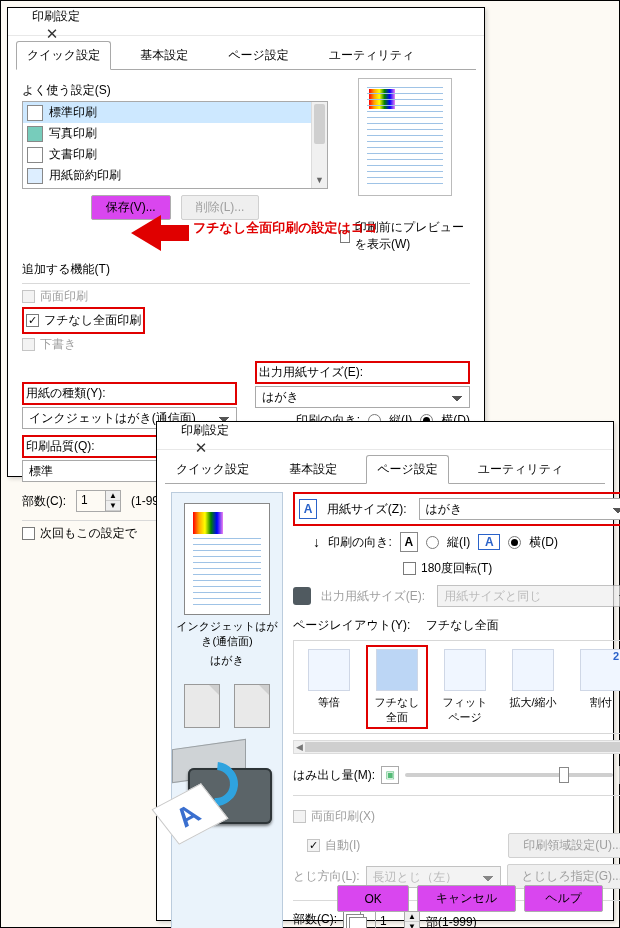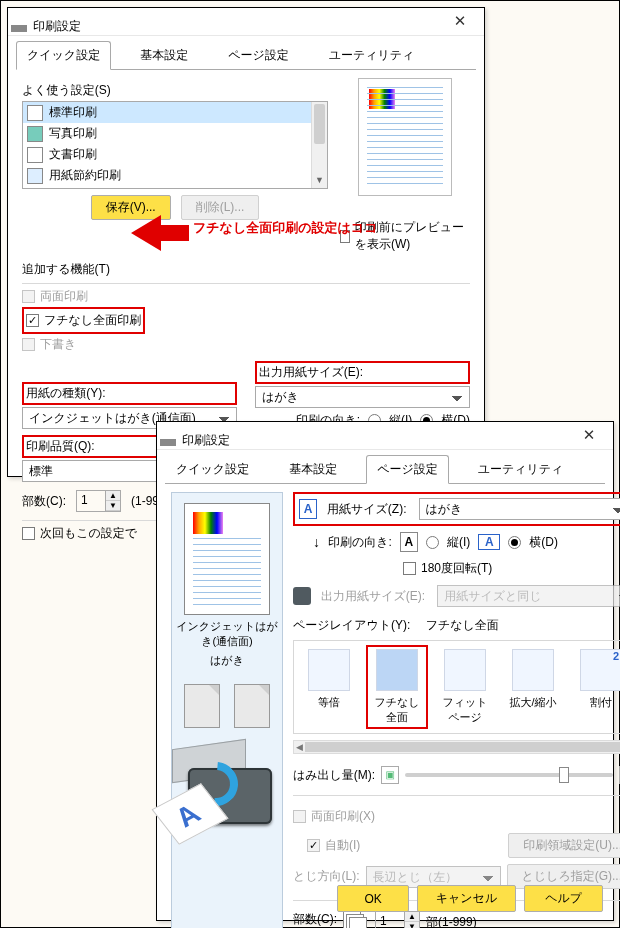--- a/index.html
+++ b/index.html
@@ -1,37 +1,37 @@
 <!DOCTYPE html>
 <html><head>
 <meta charset="utf-8">
 <style>
   * { box-sizing: border-box; }
   body { margin:0; font-family:"MS UI Gothic","Yu Gothic UI",sans-serif; font-size:12px; background:#fdfaf4; width:620px; }
   .wrap { position:relative; width:620px; height:928px; border:1px solid #000; }
   .dialog { position:absolute; background:#fff; border:1px solid #000; box-shadow:2px 2px 4px rgba(0,0,0,.15); }
   .dlg1 { left:6px; top:6px; width:478px; height:470px; }
   .dlg2 { left:155px; top:420px; width:458px; height:500px; }
-  .titlebar { height:28px; display:flex; align-items:flex-end; padding:0 4px 0 3px; border-bottom:1px solid #e8e8e8; }
+  .titlebar { height:28px; display:flex; align-items:flex-start; padding:0 4px 0 24px; border-bottom:1px solid #e8e8e8;flex-direction:column; }
   .titlebar .spacer{flex:1}
   .printer-icon{width:16px;height:16px;margin-right:6px;display:inline-block;background:
     linear-gradient(#fff,#fff) 3px 1px/10px 5px no-repeat,
     linear-gradient(#888,#888) 0 6px/16px 7px no-repeat;
     border-radius:2px;}
   .close-x{width:40px;height:28px;display:flex;align-items:center;justify-content:center;font-size:15px;color:#333;}
   .tabs{display:flex;border-bottom:1px solid #a9a9a9;margin:4px 8px 0 8px;}
   .tab{padding:5px 10px;border:1px solid transparent;border-top-left-radius:3px;border-top-right-radius:3px;margin-right:18px;position:relative;top:1px;font-size:12px;}
   .tab.active{border-color:#a9a9a9 #a9a9a9 #fff #a9a9a9;background:#fff;}
   .pane{padding:8px 14px;}
   .group-title{margin:4px 0 2px 0;}
   .listbox{border:1px solid #a9a9a9;height:88px;overflow:auto;background:#fff;}
   .li-row{display:flex;align-items:center;padding:2px 4px;gap:6px;}
   .li-row .icon{width:16px;height:16px;display:inline-block;}
   .sel{background:#cde8ff;text-align:center;}
-  .btn{background:#fde047;border:1px solid #adadad;padding:3px 14px;border-radius:2px;font-size:12px;}
+  .btn{background:#d946ef;border:1px solid #adadad;padding:3px 14px;border-radius:2px;font-size:12px;}
   .btn.disabled{color:#9e9e9e;border-color:#d0d0d0;background:#efefef;}
   .select, .input{border:1px solid #a9a9a9;padding:2px 6px;background:#fff;height:22px;font-size:12px;}
   .select{appearance:none;padding-right:18px;background:
     linear-gradient(45deg,transparent 46%,#555 46%) calc(100% - 12px) 9px/5px 5px no-repeat,
     linear-gradient(-45deg,transparent 46%,#555 46%) calc(100% - 7px) 9px/5px 5px no-repeat,#fff;}
   .check{display:flex;align-items:center;gap:5px;margin:2px 0;}
   .cb{width:13px;height:13px;border:1px solid #7a7a7a;display:inline-flex;align-items:center;justify-content:center;background:#fff;}
   .cb.disabled{border-color:#c5c5c5;background:#f3f3f3;}
   .cb.checked::after{content:'✓';font-size:11px;color:#000;line-height:1;}
   .radio{width:13px;height:13px;border:1px solid #7a7a7a;border-radius:50%;display:inline-flex;align-items:center;justify-content:center;}

